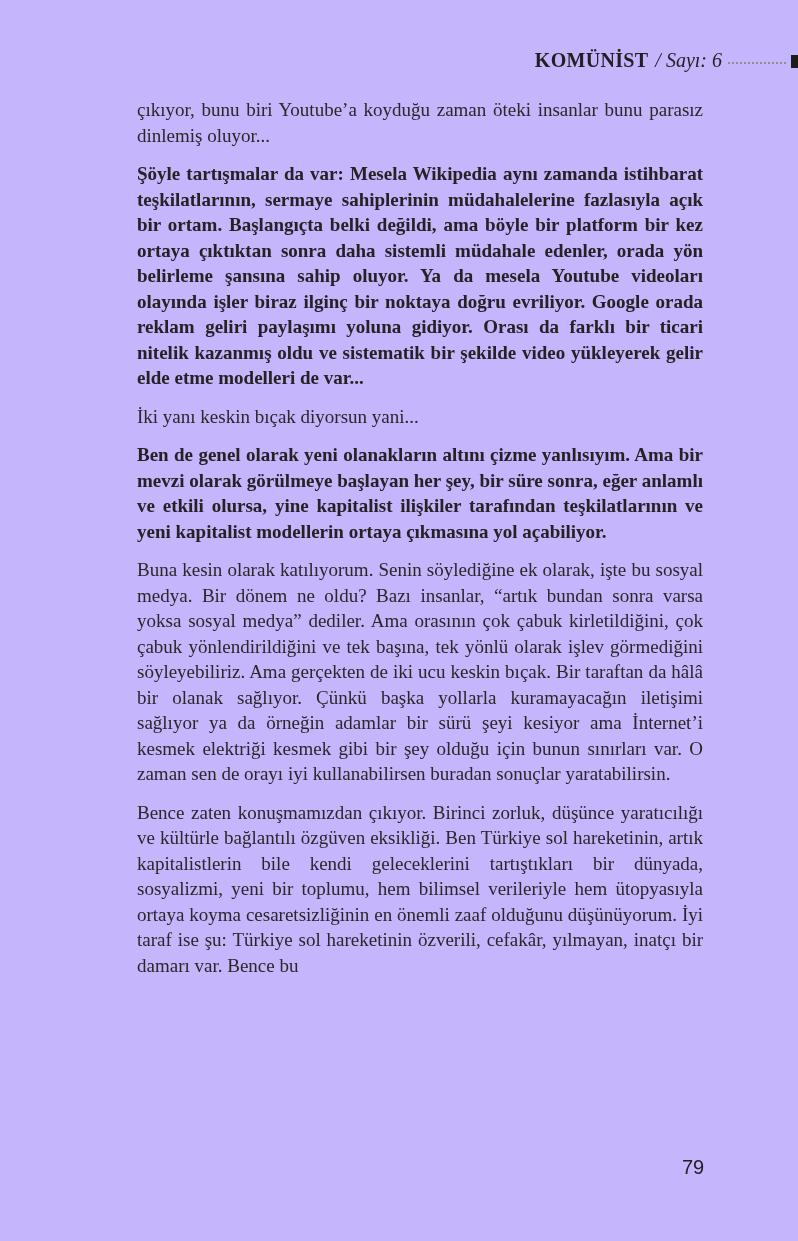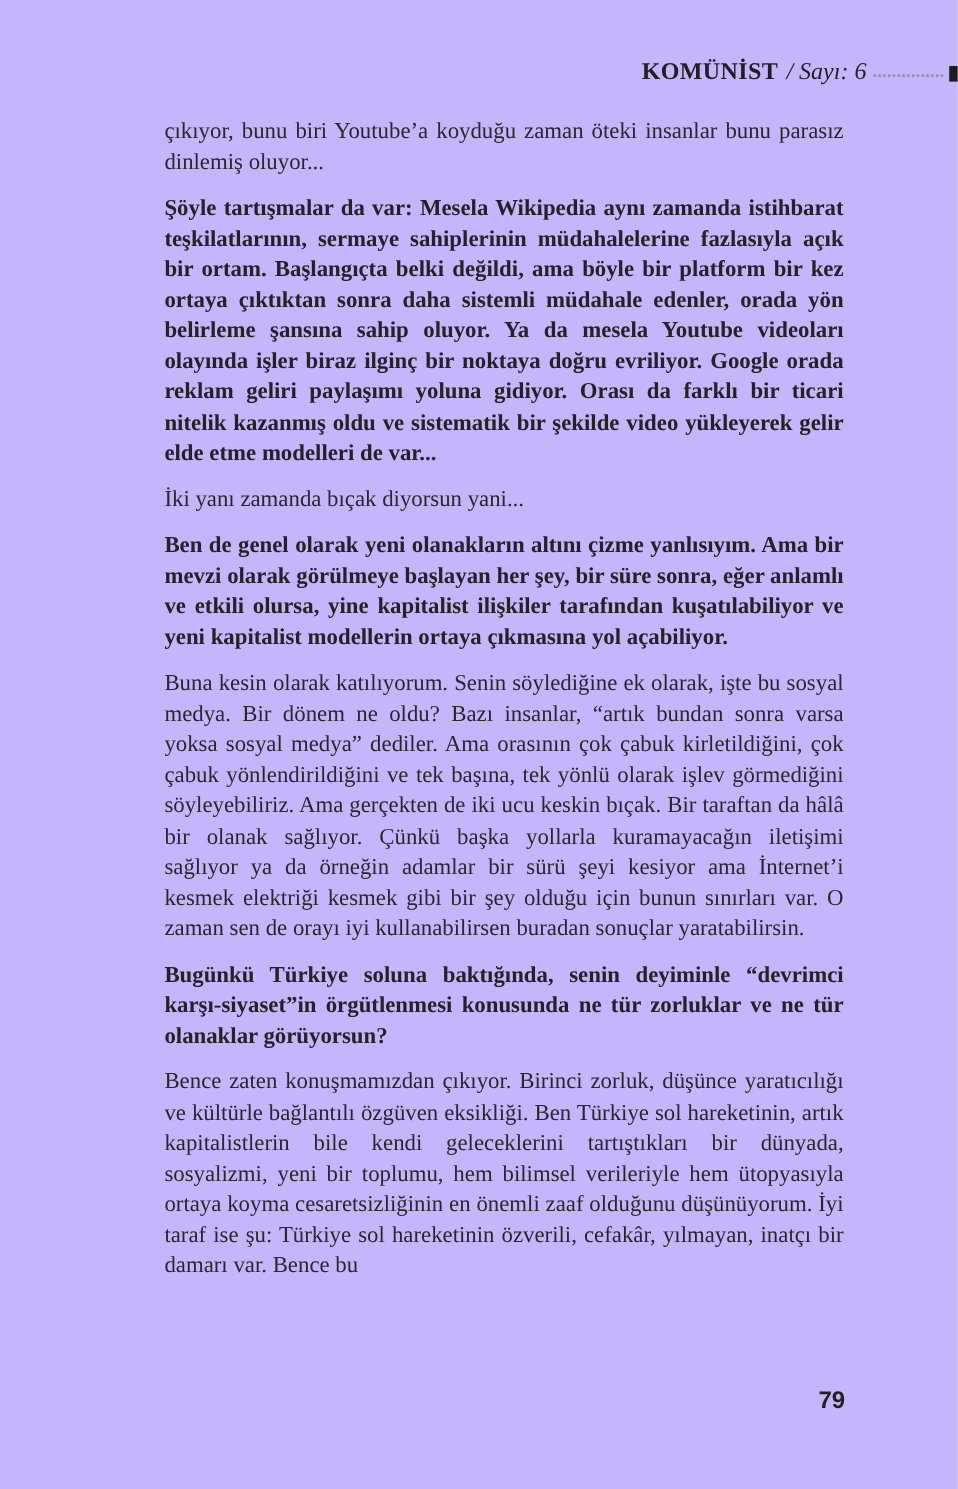--- a/index.html
+++ b/index.html
@@ -68,43 +68,42 @@
   .article-body p.q {
     font-weight: 700;
     color: #262223;
   }
   
   .page-number {
     position: absolute;
     left: 682px;
     top: 1156px;
     font-family: "Liberation Sans", sans-serif;
-    font-weight: 700;
+    font-weight: 400;
     font-size: 20px;
     color: #242021;
     text-align: center;
   }
 </style>
 </head>
 <body>
 
 <div class="page">
 
   <header class="running-header">
     <span class="journal-title">KOMÜNİST</span>
     <span class="issue-label">/ Sayı: 6</span>
     <span class="dotted-leader"></span>
     <span class="header-square"></span>
   </header>
 
   <main class="article-body">
     <p>çıkıyor, bunu biri Youtube’a koyduğu zaman öteki insanlar bunu parasız dinlemiş oluyor...</p>
     <p class="q">Şöyle tartışmalar da var: Mesela Wikipedia aynı zamanda istihbarat teşkilatlarının, sermaye sahiplerinin müdahalelerine fazlasıyla açık bir ortam. Başlangıçta belki değildi, ama böyle bir platform bir kez ortaya çıktıktan sonra daha sistemli müdahale edenler, orada yön belirleme şansına sahip oluyor. Ya da mesela Youtube videoları olayında işler biraz ilginç bir noktaya doğru evriliyor. Google orada reklam geliri paylaşımı yoluna gidiyor. Orası da farklı bir ticari nitelik kazanmış oldu ve sistematik bir şekilde video yükleyerek gelir elde etme modelleri de var...</p>
-    <p>İki yanı zamanda bıçak diyorsun yani...</p>
-    <p class="q">Ben de genel olarak yeni olanakların altını çizme yanlısıyım. Ama bir mevzi olarak görülmeye başlayan her şey, bir süre sonra, eğer anlamlı ve etkili olursa, yine kapitalist ilişkiler tarafından kuşatılabiliyor ve yeni kapitalist modellerin ortaya çıkmasına yol açabiliyor.</p>
+    <p>İki yanı keskin bıçak diyorsun yani...</p>
+    <p class="q">Ben de genel olarak yeni olanakların altını çizme yanlısıyım. Ama bir mevzi olarak görülmeye başlayan her şey, bir süre sonra, eğer anlamlı ve etkili olursa, yine kapitalist ilişkiler tarafından teşkilatlarının ve yeni kapitalist modellerin ortaya çıkmasına yol açabiliyor.</p>
     <p>Buna kesin olarak katılıyorum. Senin söylediğine ek olarak, işte bu sosyal medya. Bir dönem ne oldu? Bazı insanlar, “artık bundan sonra varsa yoksa sosyal medya” dediler. Ama orasının çok çabuk kirletildiğini, çok çabuk yönlendirildiğini ve tek başına, tek yönlü olarak işlev görmediğini söyleyebiliriz. Ama gerçekten de iki ucu keskin bıçak. Bir taraftan da hâlâ bir olanak sağlıyor. Çünkü başka yollarla kuramayacağın iletişimi sağlıyor ya da örneğin adamlar bir sürü şeyi kesiyor ama İnternet’i kesmek elektriği kesmek gibi bir şey olduğu için bunun sınırları var. O zaman sen de orayı iyi kullanabilirsen buradan sonuçlar yaratabilirsin.</p>
-    <p class="q">Bugünkü Türkiye soluna baktığında, senin deyiminle “devrimci karşı-siyaset”in örgütlenmesi konusunda ne tür zorluklar ve ne tür olanaklar görüyorsun?</p>
     <p>Bence zaten konuşmamızdan çıkıyor. Birinci zorluk, düşünce yaratıcılığı ve kültürle bağlantılı özgüven eksikliği. Ben Türkiye sol hareketinin, artık kapitalistlerin bile kendi geleceklerini tartıştıkları bir dünyada, sosyalizmi, yeni bir toplumu, hem bilimsel verileriyle hem ütopyasıyla ortaya koyma cesaretsizliğinin en önemli zaaf olduğunu düşünüyorum. İyi taraf ise şu: Türkiye sol hareketinin özverili, cefakâr, yılmayan, inatçı bir damarı var. Bence bu</p>
   </main>
 
   <div class="page-number">79</div>
 
 </div>
 
 </body></html>

